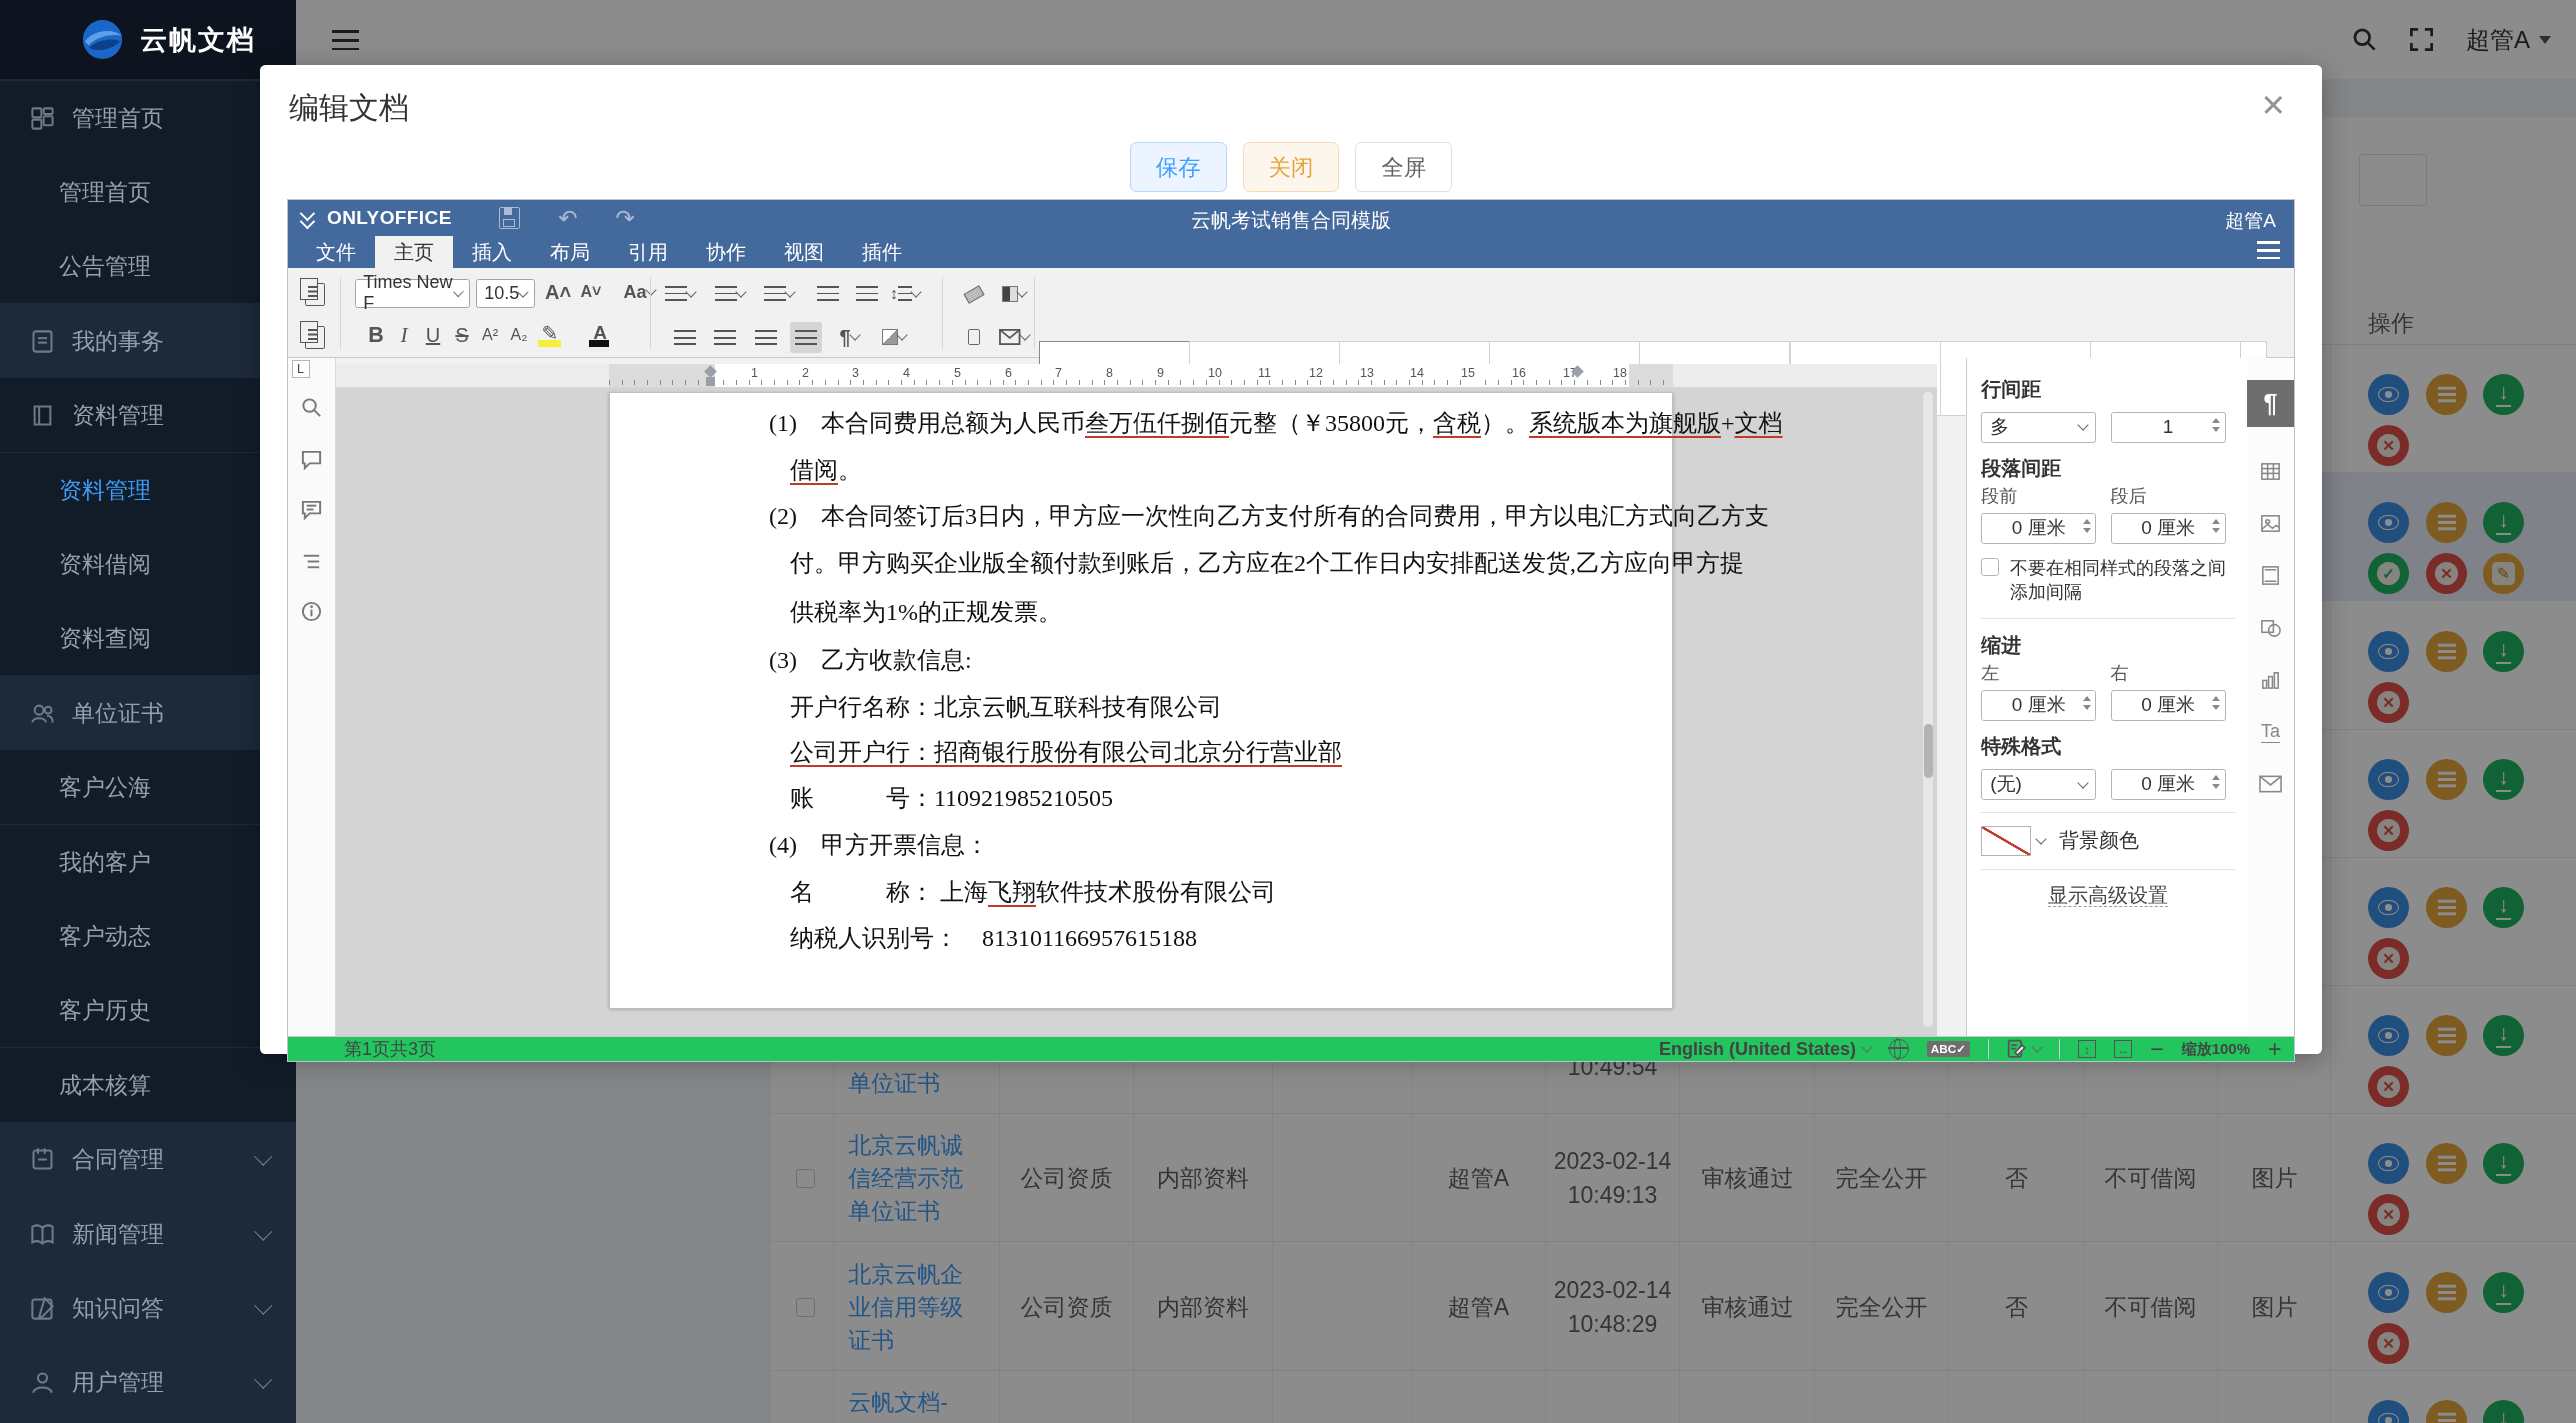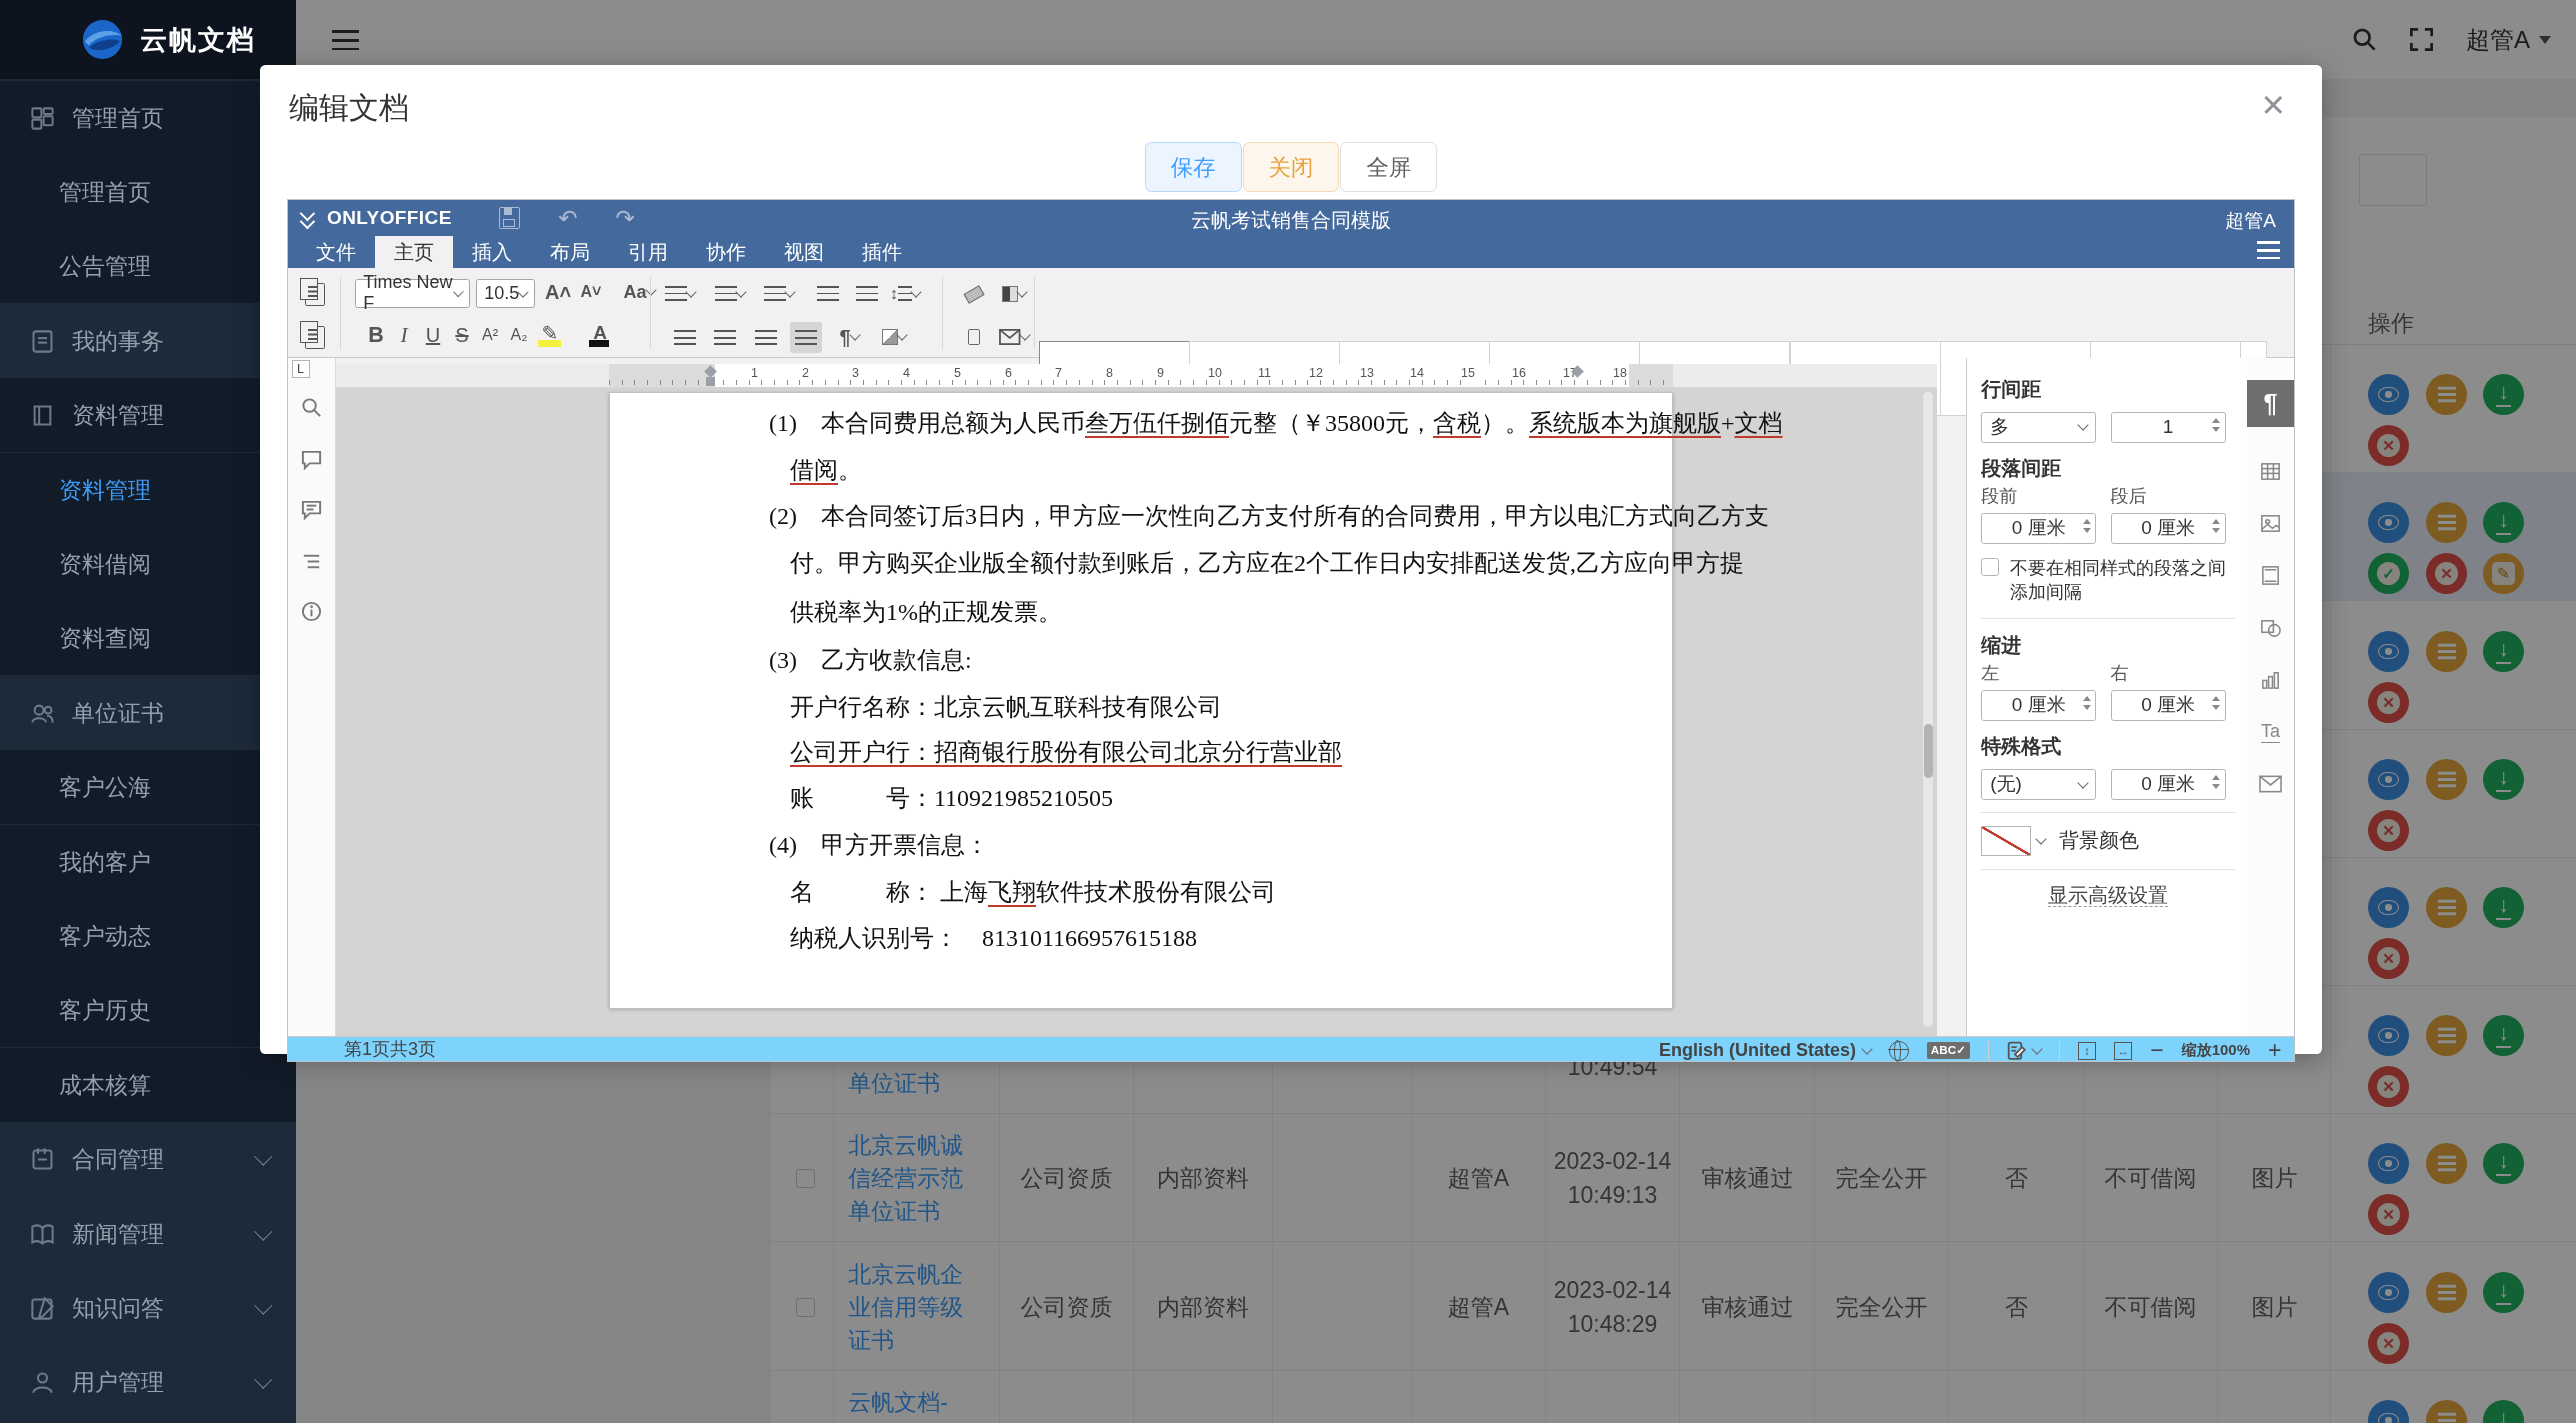--- a/index.html
+++ b/index.html
@@ -43,21 +43,21 @@
   .ab .sl { width:18px; height:2.7px; background:#fff; box-shadow:0 6.3px 0 #fff, 0 -6.3px 0 #fff; }
   .ab .dl { font-size:21.5px; line-height:1; border-bottom:2.7px solid #fff; padding:0 1.8px 0.9px; font-weight:bold; }
   .ab .pill { width:23px; height:23px; border-radius:50%; background:#f5f0e8; display:flex; align-items:center; justify-content:center; font-size:15.2px; font-weight:bold; }
   .ab .sq { width:23px; height:23px; border-radius:4.5px; background:#f5f0e8; display:flex; align-items:center; justify-content:center; font-size:16px; }
 
   
   #overlay { position:absolute; left:296px; top:0; right:0; bottom:0; background:rgba(0,0,0,.45); z-index:40; }
   #modal { position:absolute; left:260px; top:65px; width:2062px; height:989px; background:#fff; border-radius:5.4px; box-shadow:0 5.4px 27px rgba(0,0,0,.3); z-index:100; }
   #m-title { position:absolute; left:29px; top:23px; font-size:30px; color:#333; }
   #m-close { position:absolute; right:36px; top:25px; font-size:30.5px; color:#909399; cursor:pointer; line-height:1; }
-  #m-btns { position:absolute; left:0; top:77px; width:2062px; display:flex; justify-content:center; gap:1px; }
+  #m-btns { position:absolute; left:0; top:77px; width:2062px; display:flex; justify-content:center; gap:16px; }
   .mbtn { height:50px; padding:0 25px; font-size:22.4px; border-radius:6.3px; display:flex; align-items:center; cursor:pointer; border:0.9px solid #dcdfe6; background:#fff; color:#606266; }
   .mbtn.save { background:#ecf5ff; border-color:#b3d8ff; color:#409eff; }
   .mbtn.closeb { background:#fdf6ec; border-color:#f5dab1; color:#e6a23c; }
 
   
   #editor { position:absolute; left:27px; top:134px; width:2008px; height:863px; border:0.9px solid #bfc4cc; background:#f1f1f1; }
   #ed-head { position:absolute; left:0; top:0; width:100%; height:36px; background:#44699c; display:flex; align-items:center; }
   #ed-head .brand { color:#fff; font-weight:bold; font-size:19px; margin-left:39px; letter-spacing:0.4px; }
   .dblchev { position:absolute; left:10.8px; top:8px; width:21.5px; height:21.5px; }
   .dblchev i { position:absolute; left:3.6px; width:10.8px; height:10.8px; border-right:2.7px solid #fff; border-bottom:2.7px solid #fff; transform:rotate(45deg); }
@@ -129,21 +129,21 @@
   .chklbl { font-size:18px; line-height:24px; }
   .phr { border:none; border-top:0.9px solid #e2e2e2; margin:5.4px 0 12.5px; }
   #swatch { width:50px; height:30.5px; border:0.9px solid #b4b4b4; background:linear-gradient(to top right,#fff 47%,#c0392b 48%,#c0392b 52%,#fff 53%); }
   #advlink { text-align:center; font-size:20px; color:#444; margin-top:9px; }
   #advlink span { border-bottom:0.9px dashed #999; cursor:pointer; }
 
   #rrail { position:absolute; right:0; top:158px; width:47px; bottom:25px; background:#fcfcfc; }
   .rrico { position:absolute; left:0; width:47px; height:47px; display:flex; align-items:center; justify-content:center; color:#777; font-size:22.4px; }
   .rrico.on { background:#6e6e6e; color:#fff; }
 
-  #ed-status { position:absolute; left:0; bottom:0; width:100%; height:25px; background:#7dd3fc; border-top:0.9px solid #c9c9c9; display:flex; font-size:18px; color:#444; }
+  #ed-status { position:absolute; left:0; bottom:0; width:100%; height:25px; background:#22c55e; border-top:0.9px solid #c9c9c9; display:flex; align-items:center; font-size:18px; color:#444; }
   #st-pages { margin-left:56px; }
   #st-right { position:absolute; right:12.5px; display:flex; align-items:center; gap:18px; }
   .globe { width:20px; height:20px; border:1.8px solid #555; border-radius:50%; position:relative; }
   .globe:before { content:''; position:absolute; left:7.2px; top:-1.8px; width:5.4px; height:20px; border:1.8px solid #555; border-radius:50%; margin-left:-3.6px; }
   .globe:after { content:''; position:absolute; left:-1.8px; top:7.2px; width:20px; height:1.8px; background:#555; }
   .abc { background:#6e6e6e; color:#fff; font-size:11.7px; font-weight:bold; padding:1.8px 3.6px; border-radius:1.8px; line-height:1.1; text-align:center; }
   .stdiv { width:0.9px; height:20px; background:#cfcfcf; }
   .fitbox { width:18px; height:18px; border:1.8px solid #555; display:flex; align-items:center; justify-content:center; font-size:11.7px; color:#555; }
   .zoomtxt { font-weight:bold; font-size:15px; }
   .pm { font-size:23px; color:#444; }

